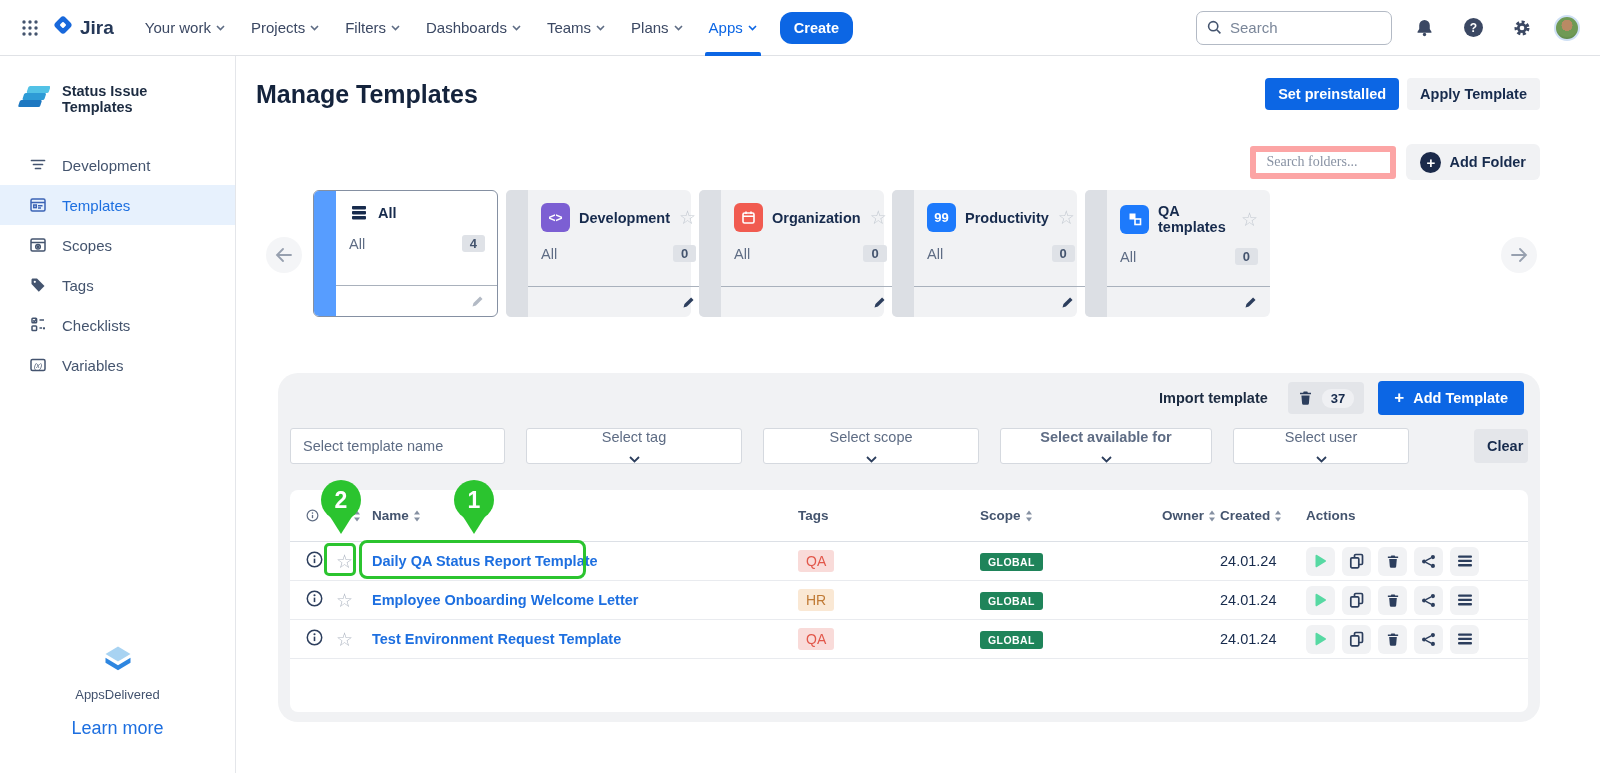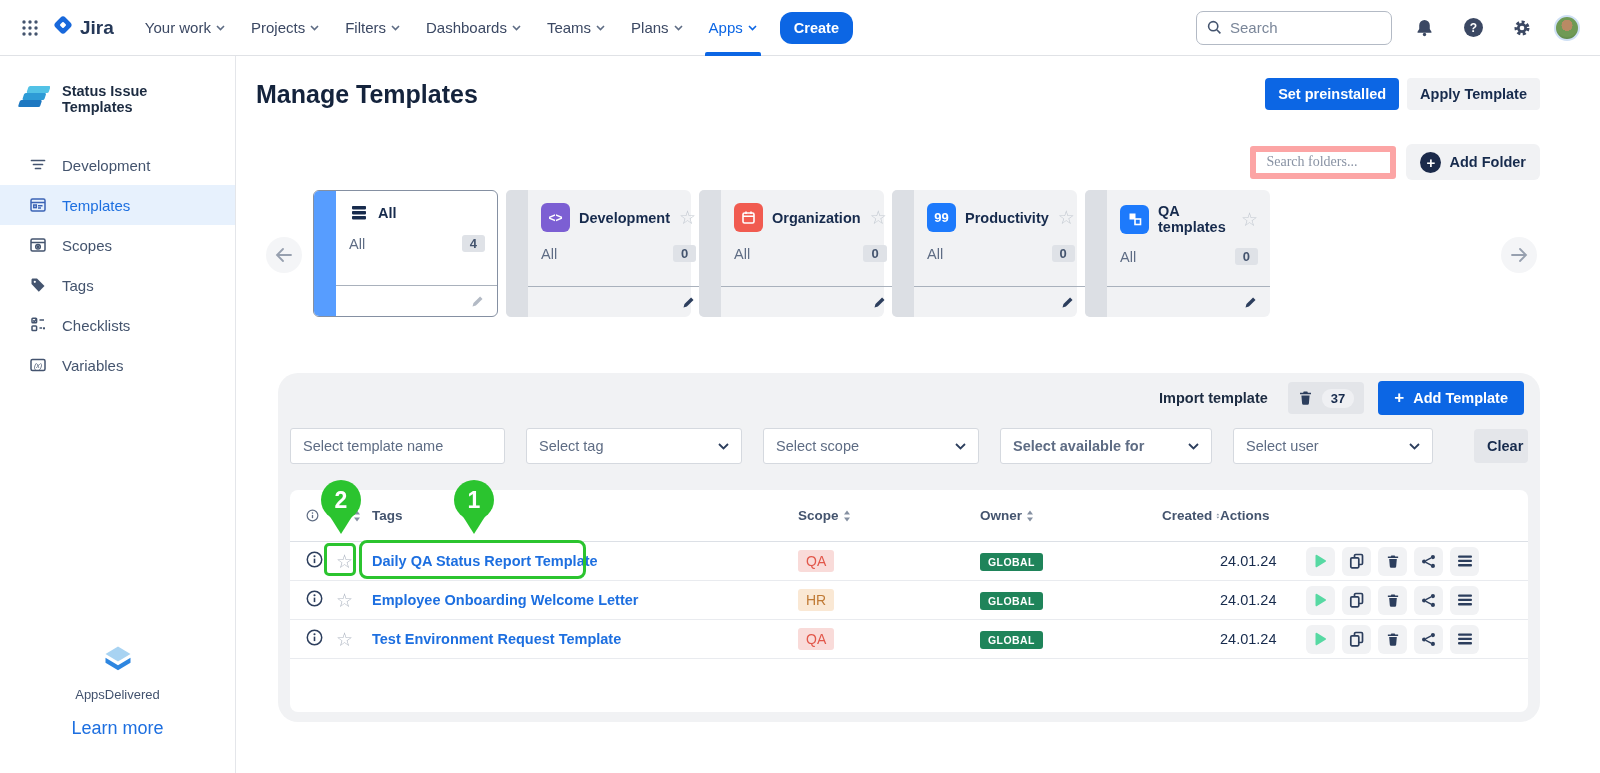--- a/index.html
+++ b/index.html
@@ -78,26 +78,26 @@
   .section-toolbar { position:absolute; top:8px; right:16px; display:flex; align-items:center; gap:14px; height:34px; }
   .import-label { font-size:14.5px; font-weight:bold; color:#1C2B41; margin-right:6px; cursor:pointer; }
   .trash-count-btn { height:32px; background:#E3E5E9; border:none; border-radius:4px; display:flex; align-items:center; gap:9px;
                      padding:0 10px; cursor:pointer; }
   .trash-pill { background:#EFF0F3; border-radius:9px; padding:2px 9px; font-size:13px; font-weight:bold; color:#172B4D; }
   .add-template-btn { height:34px; padding:0 16px; display:flex; align-items:center; gap:9px; font-size:14.5px; }
   .add-plus { font-size:17px; font-weight:bold; }
 
   .filter-row { position:absolute; top:55px; left:12px; right:12px; display:flex; gap:21px; align-items:center; }
   .filter-field { height:36px; background:#fff; border:1px solid #D5D9DF; border-radius:3px; display:flex; align-items:center;
-                  padding:0 12px; font-size:14.5px; color:#5E6C84; cursor:pointer; }
+                  padding:0 12px; font-size:14.5px; color:#5E6C84; cursor:pointer;flex-direction:column; }
   .filter-field .ph { flex:1; }
   .filter-input { height:36px; background:#fff; border:1px solid #D5D9DF; border-radius:3px; padding:0 12px; font-size:14.5px;
                   color:#44546E; font-family:inherit; outline:none; }
   .filter-input::placeholder { color:#5E6C84; }
-  .w1 { width:215px; } .w2 { width:216px; } .w3 { width:216px; } .w4 { width:212px;font-weight:bold; } .w5 { width:200px; }
+  .w1 { width:215px; } .w2 { width:216px; } .w3 { width:216px; } .w4 { width:212px;font-weight:bold; } .w5 { width:176px; }
   .clear-btn { margin-left:auto; width:54px; height:34px; background:#E4E6EA; }
 
   .table-card { position:absolute; left:12px; top:117px; width:1238px; height:222px; background:#fff; border-radius:8px; }
   .tgrid { display:grid; grid-template-columns:30px 36px 426px 182px 182px 58px 86px 1fr; align-items:center; padding-left:16px; }
   .thead { height:52px; border-bottom:1px solid #DCE0E6; font-size:13.5px; font-weight:bold; color:#44546E; }
   .th { display:flex; align-items:center; gap:4px; }
   .trow { height:39px; border-bottom:1px solid #E9EBEF; }
   .row-star { font-size:19px; color:#AEB6C2; cursor:pointer; line-height:1; }
   .head-star { color:#44546E; font-size:15px; }
   .name-link { font-size:14.5px; font-weight:bold; color:#1D6FE0; cursor:pointer; }
@@ -512,20 +512,27 @@
           </svg>
         </span>
         <span class="th">
           <span class="head-star">★</span>
           <svg width="8" height="12" viewBox="0 0 8 12">
             <path d="M4 0.5L7 4.5H1z" fill="#8590A2"></path>
               <path d="M4 11.5L1 7.5h6z" fill="#8590A2"></path>
           </svg>
         </span>
         <span class="th">
+          <span>Name</span>
+          <svg width="8" height="12" viewBox="0 0 8 12">
+            <path d="M4 0.5L7 4.5H1z" fill="#8590A2"></path>
+              <path d="M4 11.5L1 7.5h6z" fill="#8590A2"></path>
+          </svg>
+        </span>
+        <span class="th">
           <span>Tags</span>
         </span>
         <span class="th">
           <span>Scope</span>
           <svg width="8" height="12" viewBox="0 0 8 12">
             <path d="M4 0.5L7 4.5H1z" fill="#8590A2"></path>
               <path d="M4 11.5L1 7.5h6z" fill="#8590A2"></path>
           </svg>
         </span>
         <span class="th">

